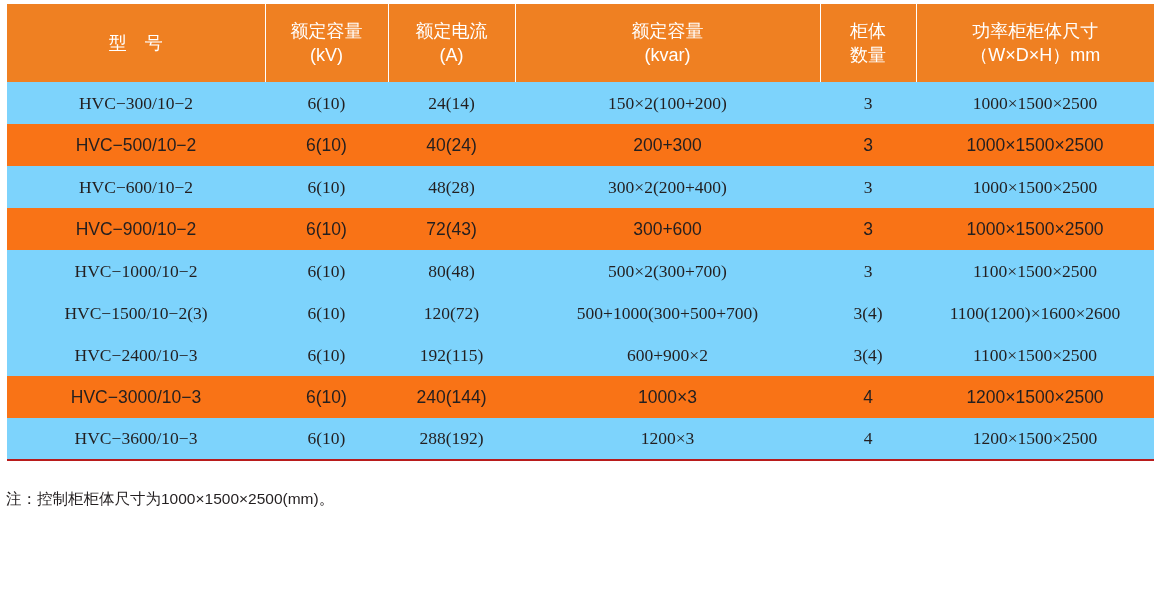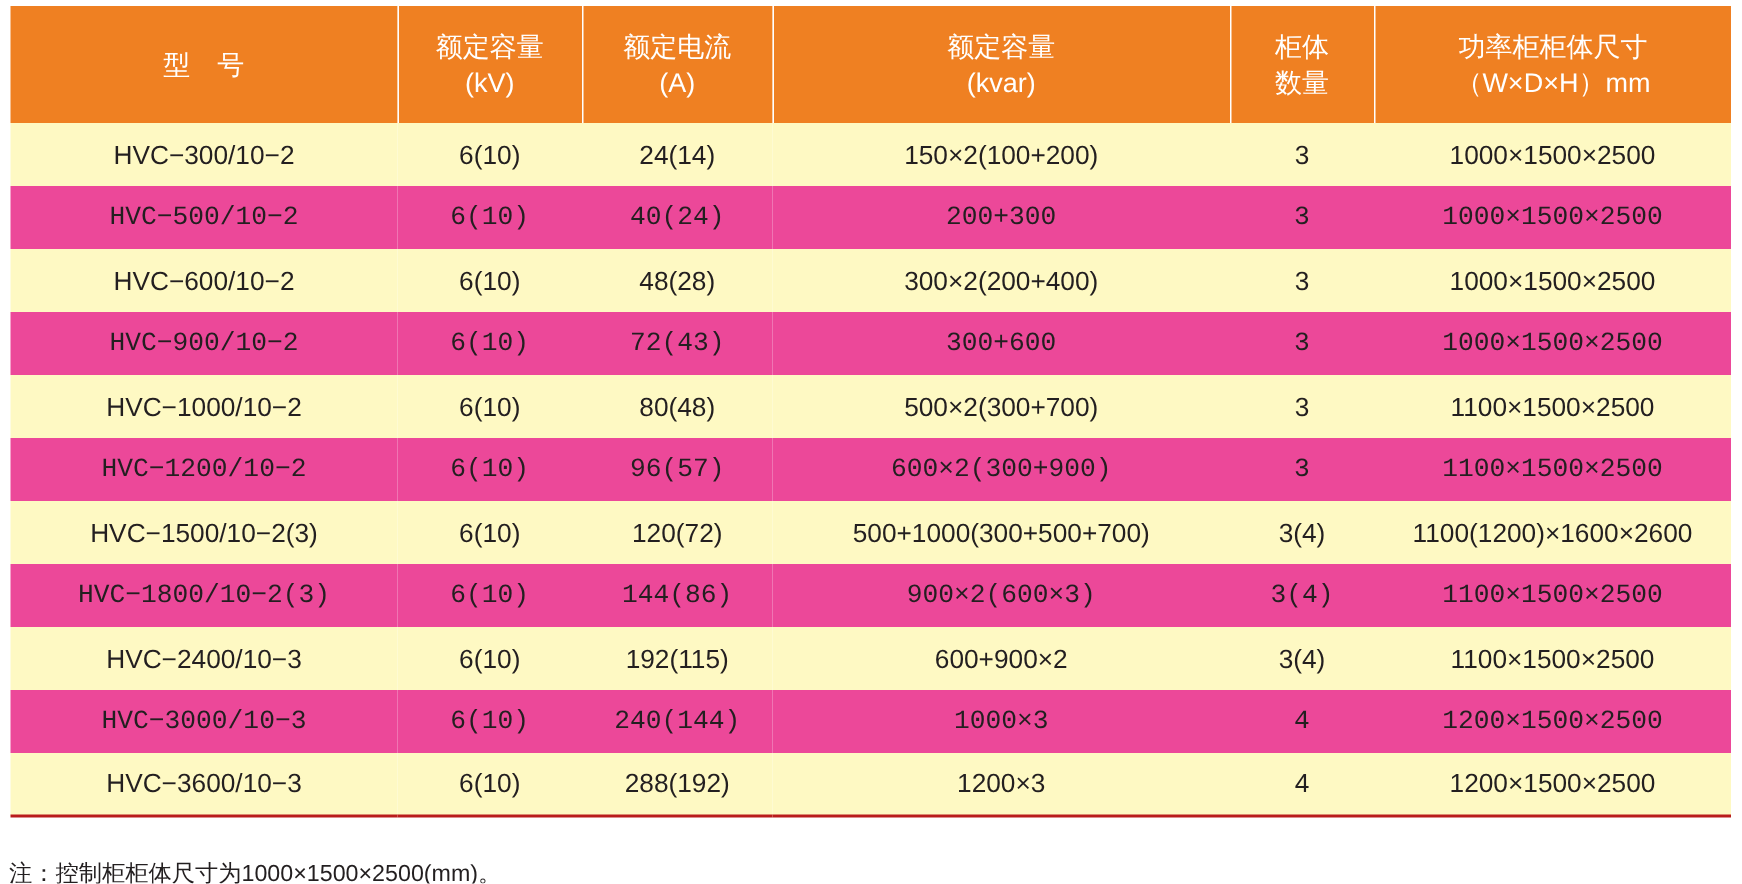--- a/index.html
+++ b/index.html
@@ -46,25 +46,25 @@
   table.spec tbody td {
     font-size: 17.5px;
     text-align: center;
     padding: 9px 4px;
     height: 42px;
     box-sizing: border-box;
     color: #231f20;
     white-space: nowrap;
   }
   table.spec tbody tr.shaded td {
-    background: #ec4899;
-    font-family: Liberation Mono, monospace;
+    background: #f97316;
   }
   table.spec tbody tr.plain td {
-    background: #fef9c3;
+    background: #7dd3fc;
+    font-family: Liberation Serif, serif;
   }
   table.spec tbody tr:last-child td {
     border-bottom: 2px solid #b91c1c;
   }
   .col-model { width: 258px; }
   .col-volt  { width: 123px; }
   .col-cur   { width: 127px; }
   .col-cap   { width: 305px; }
   .col-qty   { width: 96px; }
   .col-dim   { width: 238px; }
@@ -152,44 +152,28 @@
         <td>1000×1500×2500</td>
       </tr>
       <tr class="plain">
         <td>HVC−1000/10−2</td>
         <td>6(10)</td>
         <td>80(48)</td>
         <td>500×2(300+700)</td>
         <td>3</td>
         <td>1100×1500×2500</td>
       </tr>
-      <tr class="shaded">
-        <td>HVC−1200/10−2</td>
-        <td>6(10)</td>
-        <td>96(57)</td>
-        <td>600×2(300+900)</td>
-        <td>3</td>
-        <td>1100×1500×2500</td>
-      </tr>
       <tr class="plain">
         <td>HVC−1500/10−2(3)</td>
         <td>6(10)</td>
         <td>120(72)</td>
         <td>500+1000(300+500+700)</td>
         <td>3(4)</td>
         <td>1100(1200)×1600×2600</td>
       </tr>
-      <tr class="shaded">
-        <td>HVC−1800/10−2(3)</td>
-        <td>6(10)</td>
-        <td>144(86)</td>
-        <td>900×2(600×3)</td>
-        <td>3(4)</td>
-        <td>1100×1500×2500</td>
-      </tr>
       <tr class="plain">
         <td>HVC−2400/10−3</td>
         <td>6(10)</td>
         <td>192(115)</td>
         <td>600+900×2</td>
         <td>3(4)</td>
         <td>1100×1500×2500</td>
       </tr>
       <tr class="shaded">
         <td>HVC−3000/10−3</td>

